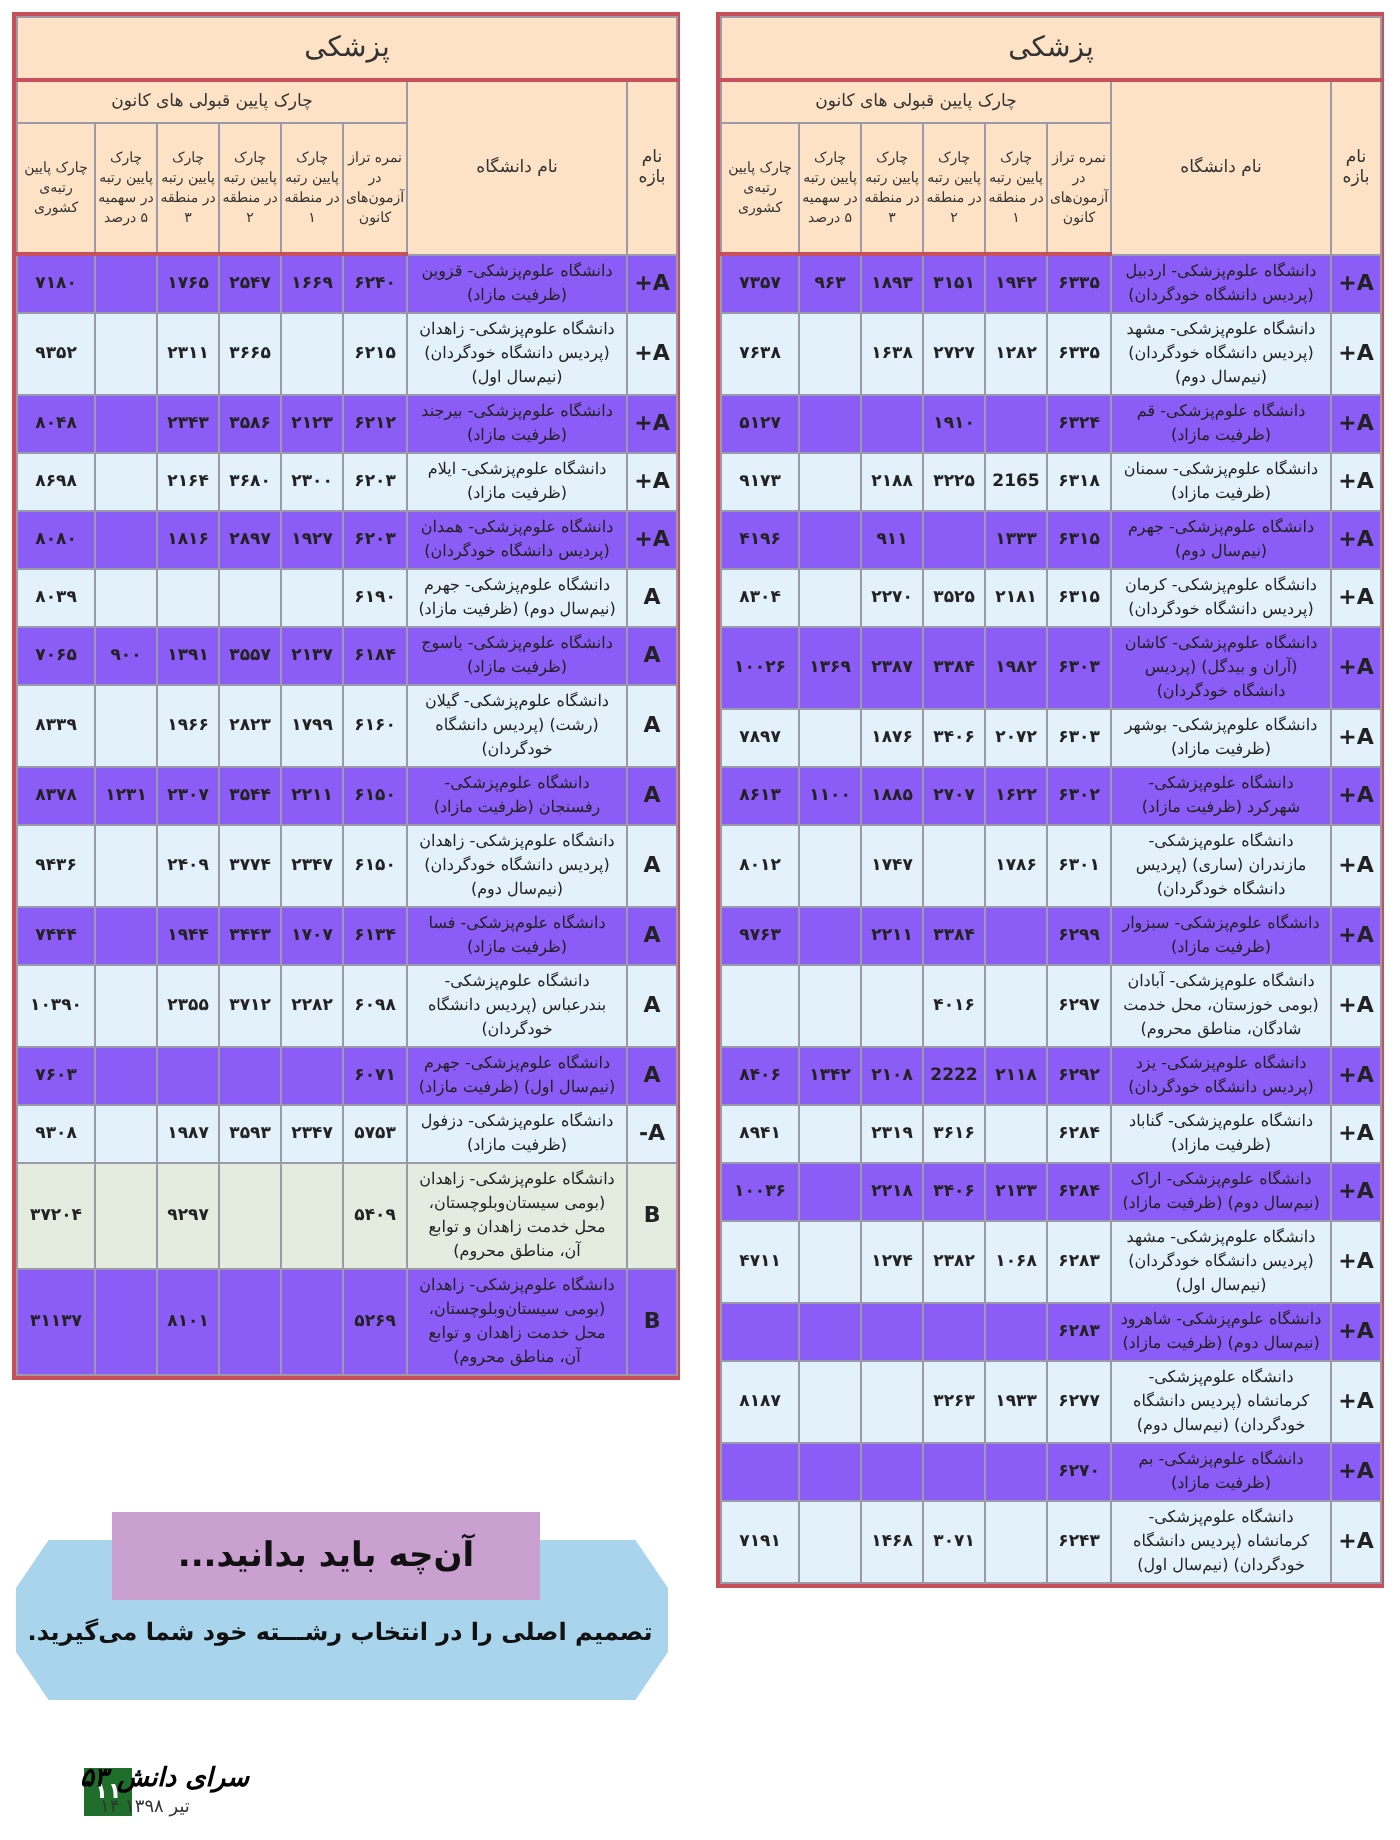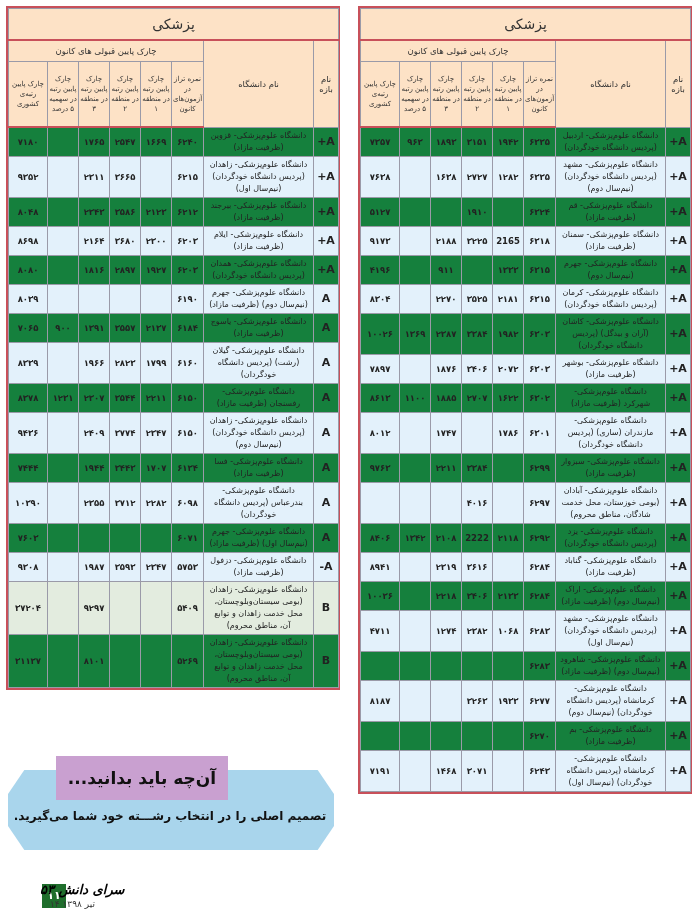--- a/index.html
+++ b/index.html
@@ -1,35 +1,35 @@
 <!DOCTYPE html>
 <html><head>
 <meta charset="utf-8">
 <style>
   html, body { margin:0; padding:0; background:#ffffff; }
   body { width:700px; height:920px; position:relative; overflow:hidden; font-family:"DejaVu Sans", sans-serif; }
-  .panel { position:absolute; top:6px; border:2px solid #c8505a; background:#15803d; }
+  .panel { position:absolute; top:6px; border:2px solid #c8505a; background:#8b5cf6; }
   #left-panel { left:6px; width:330px; }
   #right-panel { left:358px; width:330px; }
   table { border-collapse:collapse; width:100%; table-layout:fixed; direction:rtl; }
   th, td { border:1px solid #9a9aa8; padding:0; text-align:center; vertical-align:middle; }
   .title-row th { background:#cfbde0; height:30px; font-size:14px; font-weight:bold; color:#222; border-bottom:2px solid #c8505a; }
   .head th { background:#fde2c6; font-weight:normal; color:#333; }
   .head .grp { font-size:8.5px; height:20px; }
   .head .sub { font-size:7px; line-height:10px; height:64px; }
   .head .big { font-size:8.5px; }
   .head tr:last-child th { border-bottom:2px solid #c8505a; }
   td { font-size:8.5px; font-weight:bold; color:#222; }
   td.name { text-align:center; padding:2px 4px; font-weight:normal; font-size:8px; line-height:12px; }
   td.grade { font-size:11px; font-weight:bold; }
   tr.alt td { background:#e3f1fb; }
   tr.green td { background:#e3ecdf; }
   .info-box { position:absolute; left:8px; top:770px; width:326px; height:80px; background:#a9d5ec;
     clip-path:polygon(5% 0,95% 0,100% 30%,100% 70%,95% 100%,5% 100%,0 70%,0 30%); }
-  .info-title { position:absolute; left:56px; top:756px; width:172px; height:44px; background:#c9a0d0;
+  .info-title { position:absolute; left:56px; top:756px; width:214px; height:44px; background:#c9a0d0;
     text-align:center; line-height:44px; font-size:17px; font-weight:bold; color:#111; direction:rtl; }
   .info-text { position:absolute; left:10px; top:806px; width:320px; direction:rtl; text-align:center;
     font-size:12px; font-weight:bold; color:#111; line-height:20px; }
   .footer { position:absolute; left:10px; top:882px; }
   .page-num { position:absolute; left:0; top:2px; width:24px; height:24px; background:#1f6e2c; color:#fff;
     font-size:11px; font-weight:bold; text-align:center; line-height:24px;margin-left:32px; }
   .mag-name { position:absolute; left:30px; top:0; font-size:13px; font-style:italic; white-space:nowrap; font-weight:bold; }
   .mag-date { position:absolute; left:30px; top:17px; font-size:9px; white-space:nowrap; color:#333;margin-left:10px; }
 </style>
 </head>

